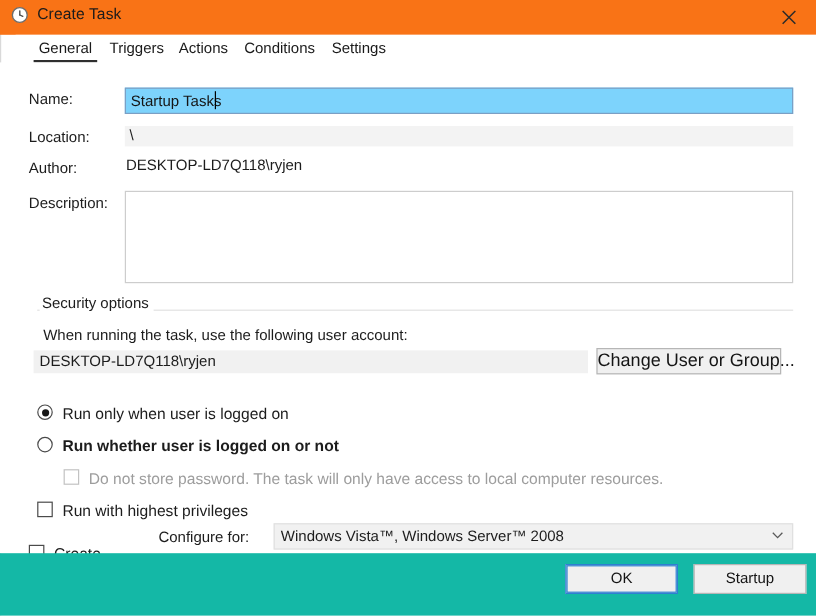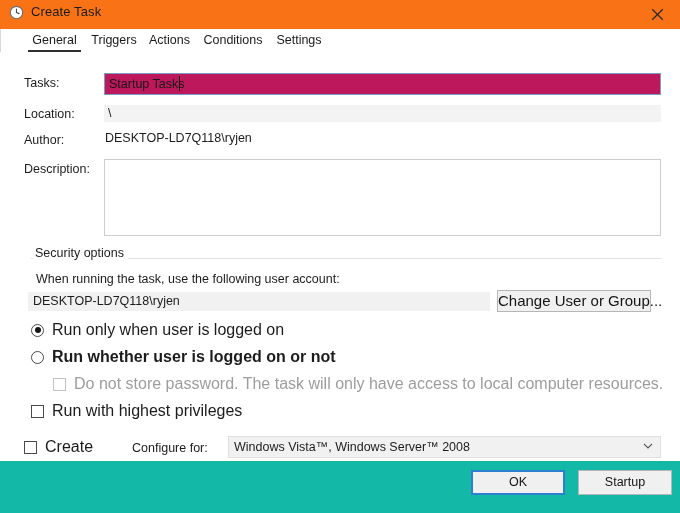--- a/index.html
+++ b/index.html
@@ -95,21 +95,21 @@
     color: #1c1c1c;
     white-space: nowrap;
   }
 
   
   #name-input {
     position: absolute;
     left: 104px; top: 21px;
     width: 557px; height: 22px;
     border: 1px solid #7b9fc4;
-    background: #be185d;
+    background: #7dd3fc;
     box-sizing: border-box;
     font-family: "Liberation Sans", sans-serif;
     font-size: 12.5px;
     color: #151515;
     padding: 0 4px;
     line-height: 20px;
     outline: none;
   }
   #name-caret {
     position: absolute;
@@ -191,25 +191,25 @@
     color: #141414;
     text-align: center;
     line-height: 20px;
     white-space: nowrap;
   }
 
   
   .optrow {
     position: absolute;
     display: flex;
-    align-items: center;
     gap: 8px;
     white-space: nowrap;
-    font-size: 16px;
-    color: #1c1c1c;
+    font-size: 13px;
+    color: #1c1c1c;
+    margin-top: 16px;
   }
   .radio {
     width: 13px; height: 13px;
     border-radius: 50%;
     border: 1px solid #4a4a4a;
     background: #fff;
     box-sizing: border-box;
     position: relative;
     flex: none;
   }
@@ -331,21 +331,21 @@
   <div id="tabstrip">
     <div class="tab active" style="left:15px;width:53px;">General</div>
     <div class="tab" style="left:74px;width:54px;">Triggers</div>
     <div class="tab" style="left:131px;width:51px;">Actions</div>
     <div class="tab" style="left:185px;width:70px;">Conditions</div>
     <div class="tab" style="left:258px;width:56px;">Settings</div>
   </div>
 
   <div id="content">
 
-    <span class="lbl" style="left:24px;top:24px;">Tasks:</span>
+    <span class="lbl" style="left:24px;top:24px;">Name:</span>
     <span class="lbl" style="left:24px;top:55px;">Location:</span>
     <span class="lbl" style="left:24px;top:81px;">Author:</span>
     <span class="lbl" style="left:24px;top:110px;">Description:</span>
 
     <input id="name-input" type="text" value="Startup Tasks" style="">
     <div id="name-caret"></div>
 
     <div id="location-value">\</div>
     <div id="author-value">DESKTOP-LD7Q118\ryjen</div>
 

